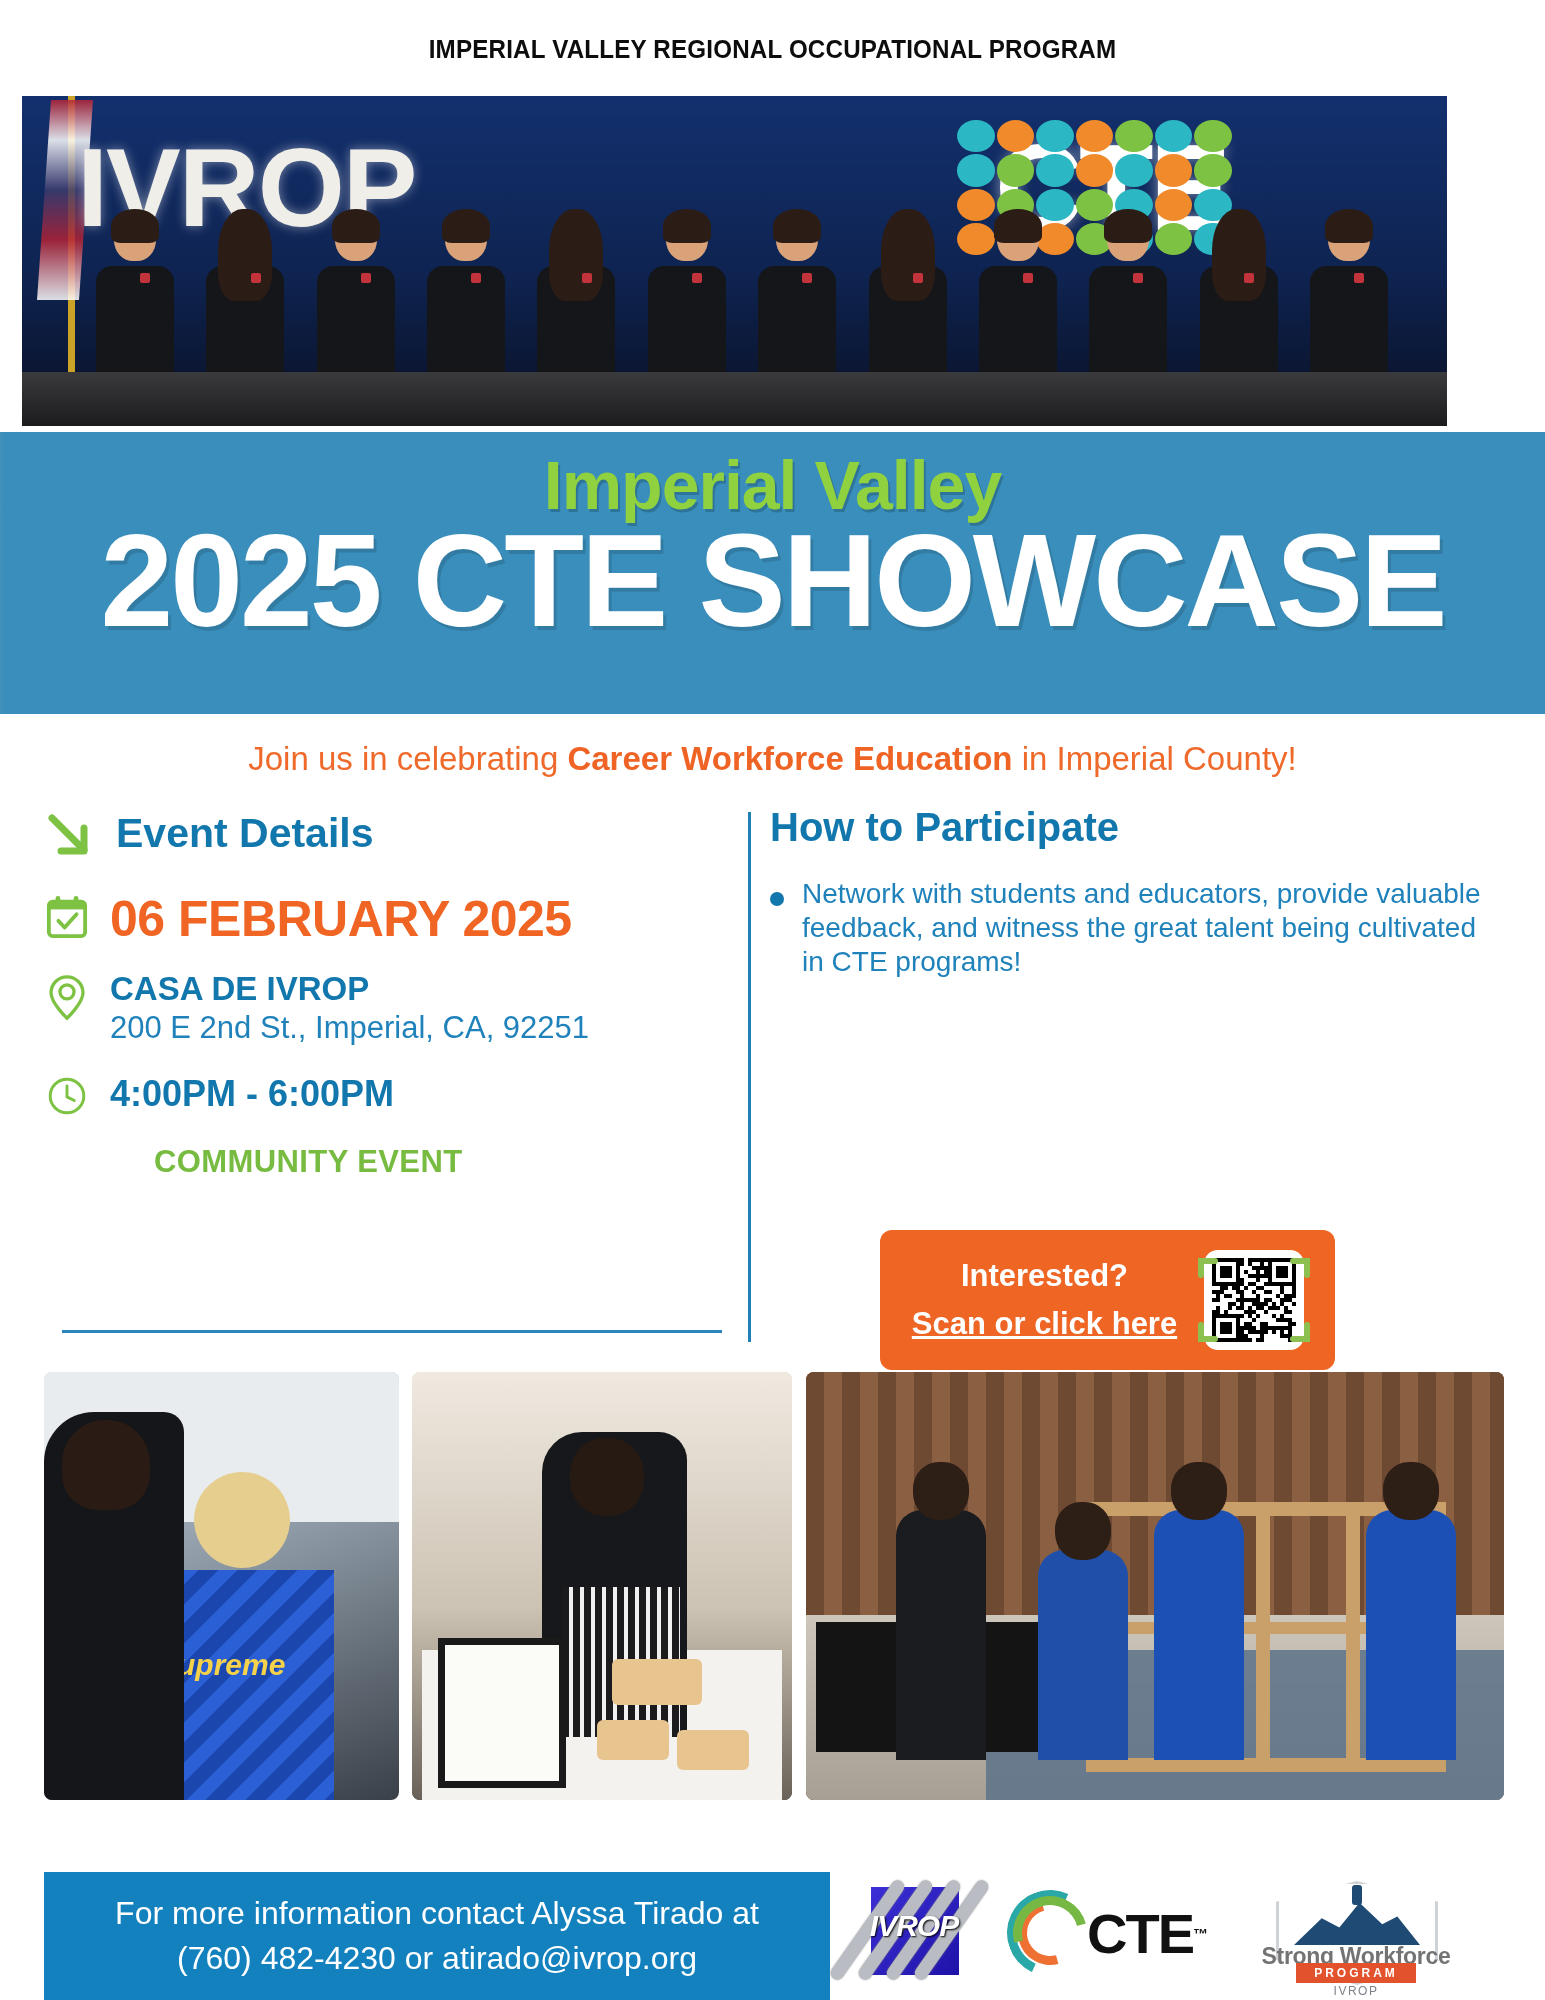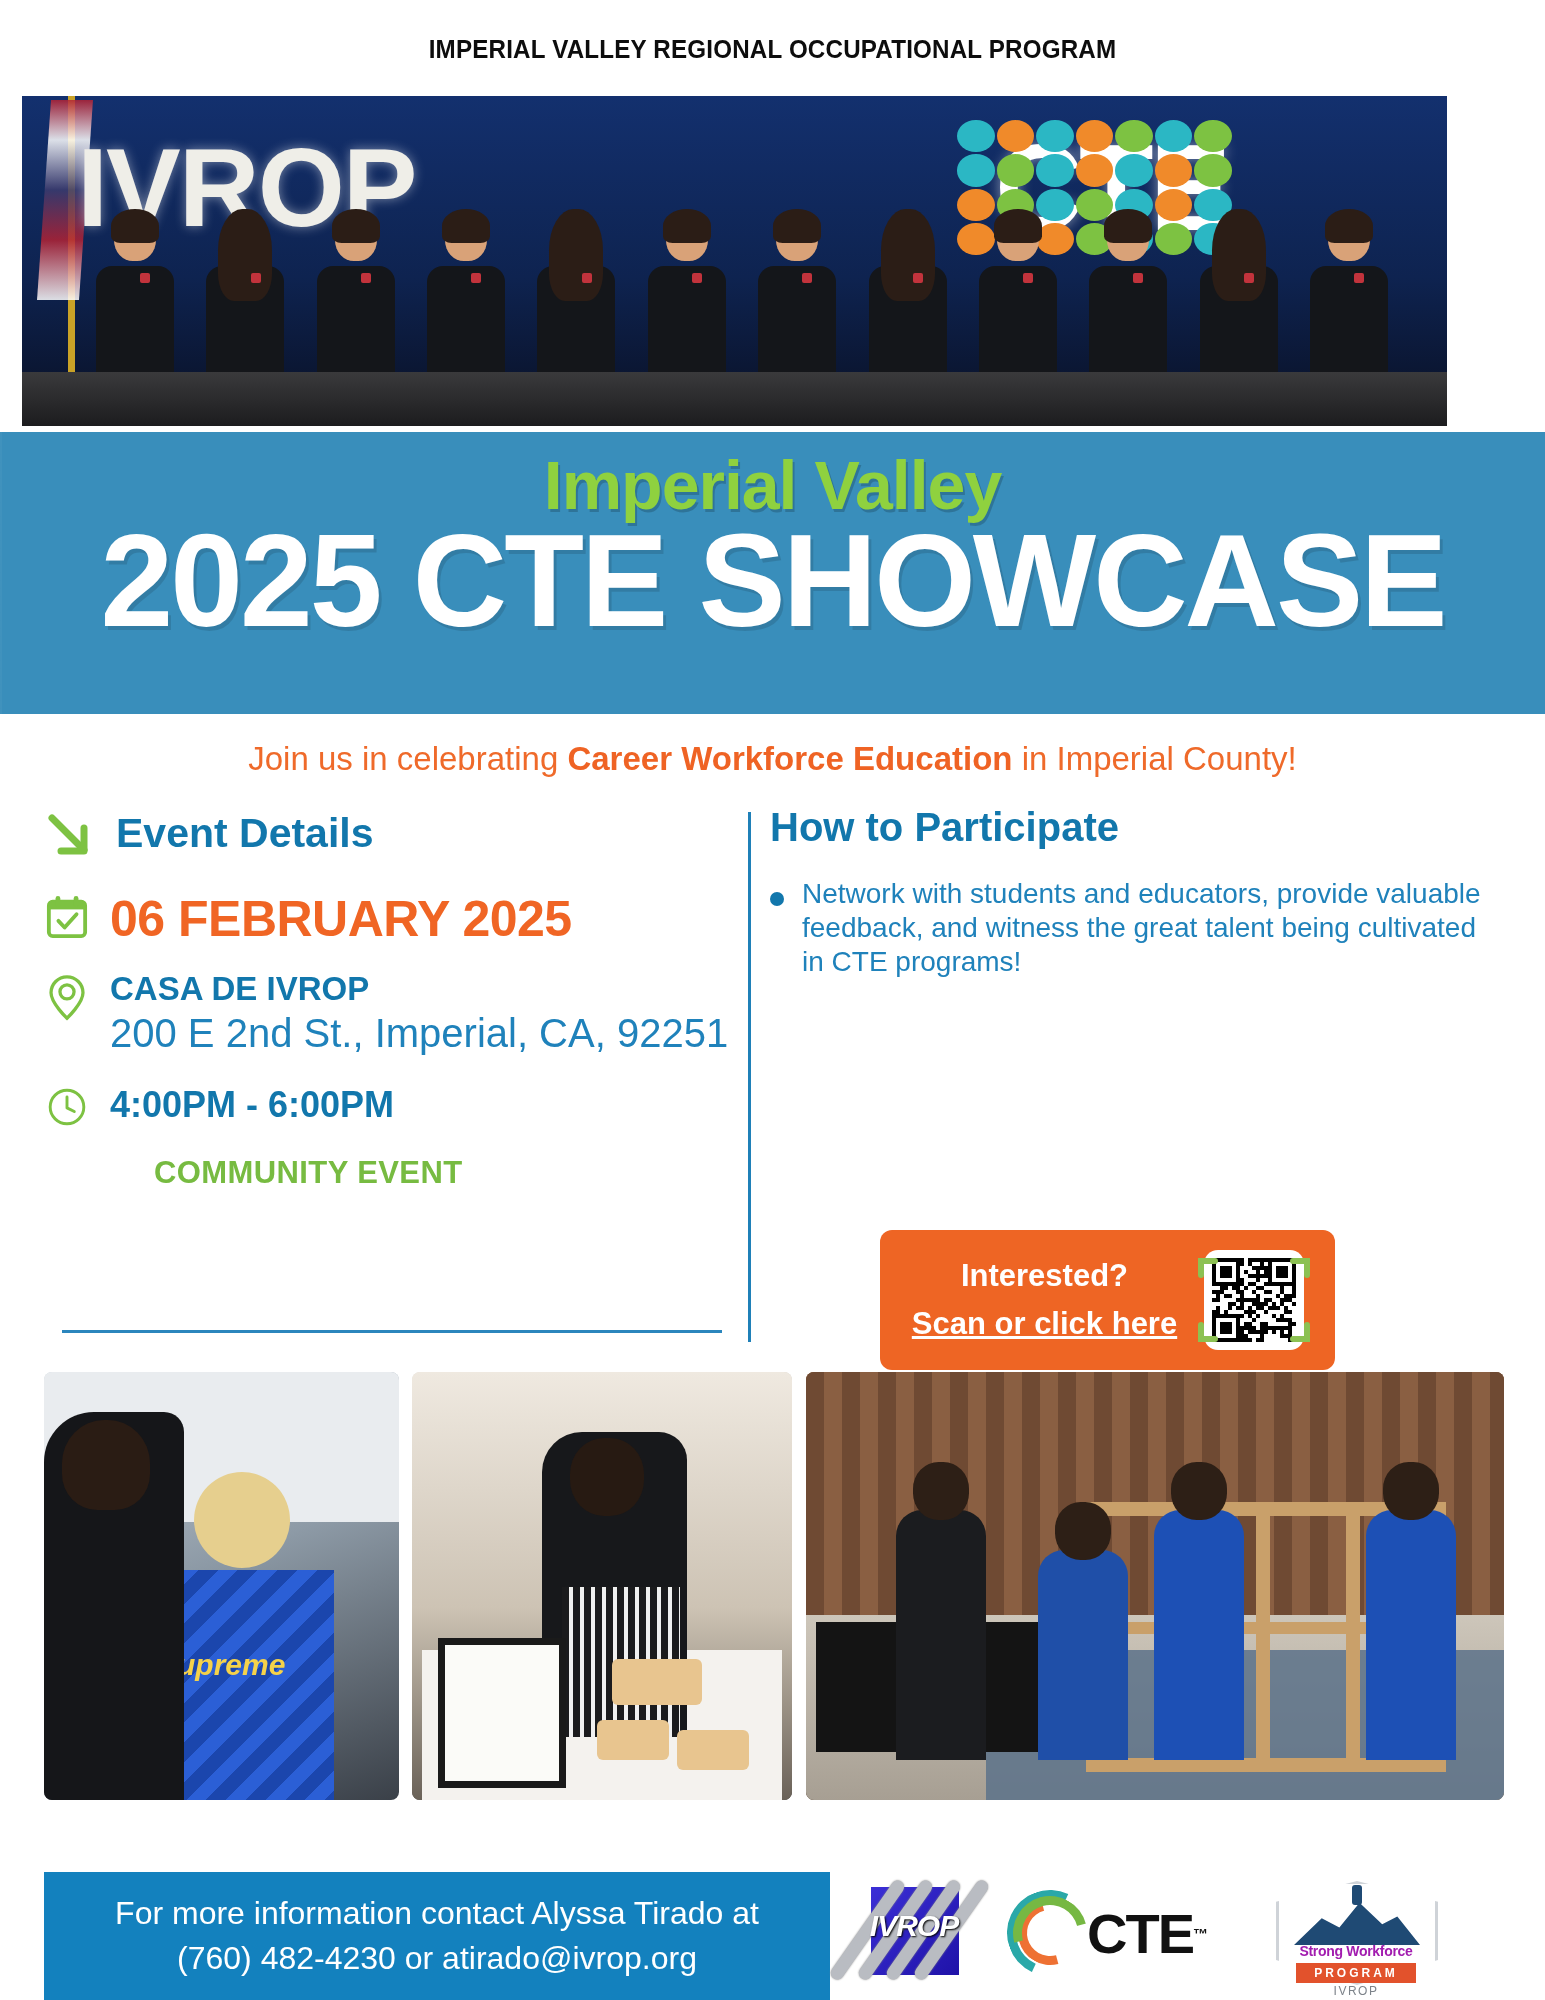--- a/index.html
+++ b/index.html
@@ -134,21 +134,21 @@
   .ev-head{
     display:flex; align-items:flex-start; gap:18px; margin-bottom:28px;
   }
   .arrow-icon{ width:54px; height:54px; flex:0 0 54px; }
   .ev-head-text{ font-size:41px; font-weight:bold; color:#1277ac; }
 
   .ev-row{ display:flex; align-items:flex-start; gap:20px; margin-bottom:26px; }
   .ev-ic{ width:46px; flex:0 0 46px; display:flex; justify-content:center; padding-top:4px; }
   .ev-date{ font-size:50px; font-weight:bold; color:#f06524; letter-spacing:-.5px; line-height:1; padding-top:2px;}
   .ev-venue{ font-size:33px; font-weight:bold; color:#1277ac; line-height:1.18; }
-  .ev-addr{ font-size:40px; color:#1f82bb; line-height:1.2; font-weight:normal; }
+  .ev-addr{ font-size:31px; color:#1f82bb; line-height:1.2; font-weight:normal; }
   .ev-time{ font-size:36px; font-weight:bold; color:#1277ac; line-height:1; padding-top:4px;}
   .community{
     margin-left:110px; margin-top:28px;
     font-size:31px; font-weight:bold; color:#77bb41; letter-spacing:.4px;
   }
   .hr-left{
     position:absolute; left:62px; top:1330px; width:660px; height:3px;
     background:#2b86bd;
   }
 
@@ -275,21 +275,21 @@
     clip-path: polygon(50% 0, 100% 20%, 100% 76%, 50% 100%, 0 76%, 0 20%);
   }
   .swp-mtn{
     position:absolute; left:38px; top:22px; width:126px; height:46px;
     background:#1f4a74;
     clip-path: polygon(0 100%, 22% 42%, 36% 62%, 52% 8%, 70% 55%, 82% 38%, 100% 100%);
   }
   .swp-fig{ position:absolute; left:96px; top:8px; width:10px; height:20px; background:#1f4a74; border-radius:3px;}
   .swp-name{
     position:absolute; left:0; top:66px; width:200px; text-align:center;
-    font-weight:bold; font-size:14px; color:#a21caf; letter-spacing:-.3px;
+    font-weight:bold; font-size:23px; color:#737373; letter-spacing:-.3px;
   }
   .swp-prog{
     position:absolute; left:40px; top:86px; width:120px; height:20px;
     background:#e2522c; color:#fff; font-weight:bold; font-size:12px;
     letter-spacing:3px; text-align:center; line-height:20px;
   }
   .swp-sub{
     position:absolute; left:0; top:107px; width:200px; text-align:center;
     font-size:12px; color:#7d838a; letter-spacing:1.5px;
   }

